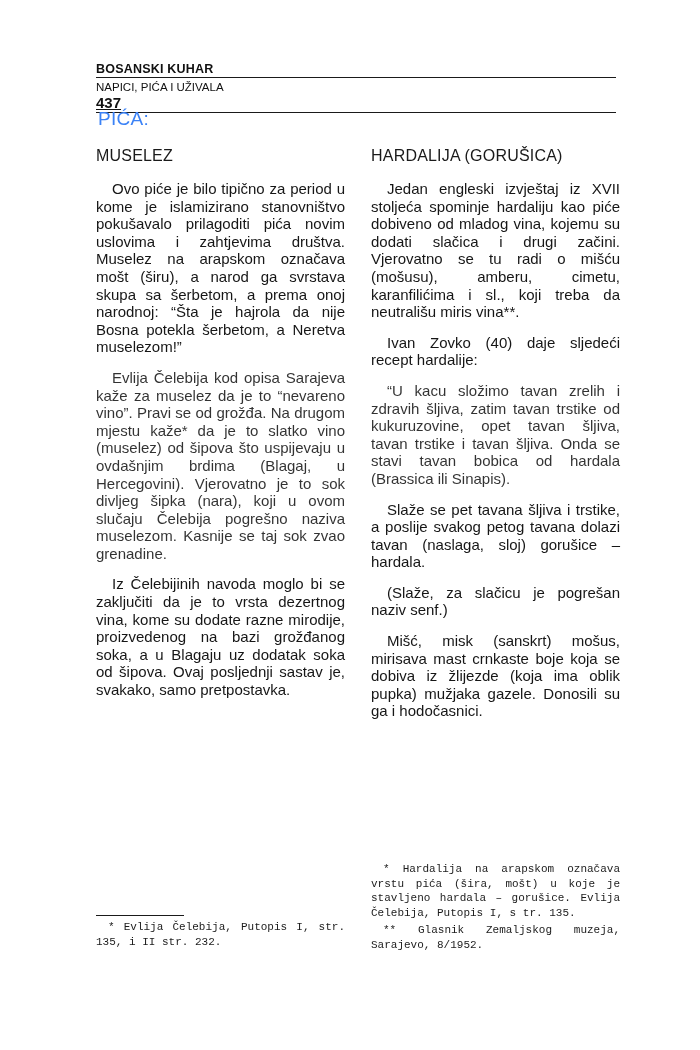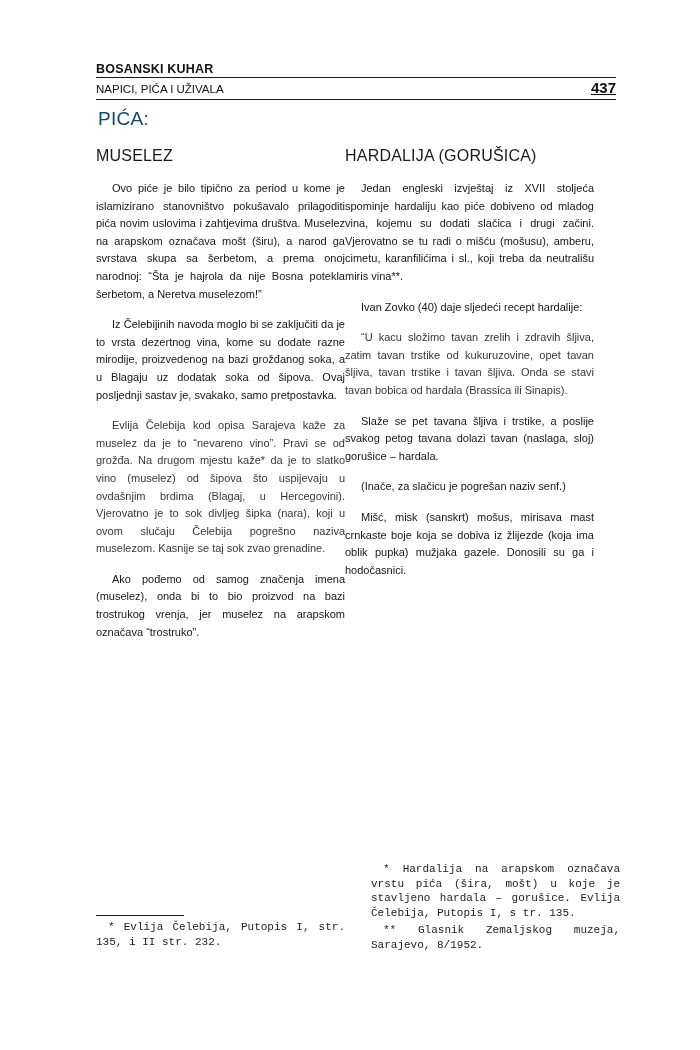--- a/index.html
+++ b/index.html
@@ -41,63 +41,65 @@
     margin-top: 1px;
   }
   .header .subline {
     display: flex;
     justify-content: space-between;
     align-items: baseline;
     font-size: 11.5px;
     line-height: 15px;
     padding-top: 2px;
     color: #111;
+    flex-direction: column;
   }
   .header .page-number {
     font-weight: bold;
     font-size: 15px;
     text-decoration: underline;
   }
   .header .rule2 {
     border-top: 1.2px solid #1a1a1a;
     margin-top: 2px;
   }
 
   
   .section-title {
     position: absolute;
     left: 98px;
     top: 108px;
     font-size: 19px;
     line-height: 22px;
     letter-spacing: 0.3px;
-    color: #0c4a6e;
+    color: #3b82f6;
   }
 
   
   .columns {
     position: absolute;
     left: 96px;
     top: 146px;
     width: 524px;
     display: flex;
+    gap: 26px;
   }
   .col {
     width: 249px;
   }
   .col-title {
     font-size: 16px;
     line-height: 20px;
     letter-spacing: 0.2px;
     margin-bottom: 14px;
     color: #1a1a1a;
   }
   p.body {
     margin: 0;
-    font-size: 11px;
+    font-size: 15px;
     line-height: 17.6px;
     text-align: justify;
     text-justify: inter-word;
     text-indent: 16px;
     color: #161616;
     hyphens: manual;
   }
   p.body + p.body {
     margin-top: 13px;
   }
@@ -156,32 +158,31 @@
     <div class="rule2"></div>
   </div>
 
   <div class="section-title">PIĆA:</div>
 
   <div class="columns">
 
     <div class="col">
       <div class="col-title">MUSELEZ</div>
       <p class="body">Ovo piće je bilo tipično za period u kome je islamizirano stanovništvo pokušavalo prilagoditi pića novim uslovima i zahtjevima društva. Muselez na arapskom označava mošt (širu), a narod ga svrstava skupa sa šerbetom, a prema onoj narodnoj: “Šta je hajrola da nije Bosna potekla šerbetom, a Neretva muselezom!”</p>
+      <p class="body smeared">Evlija Čelebija kod opisa Sarajeva kaže za muselez da je to “nevareno vino”. Pravi se od grožđa. Na drugom mjestu kaže* da je to slatko vino (muselez) od šipova što uspijevaju u ovdašnjim brdima (Blagaj, u Hercegovini). Vjerovatno je to sok divljeg šipka (nara), koji u ovom slučaju Čelebija pogrešno naziva muselezom. Kasnije se taj sok zvao grenadine.</p>
       <p class="body">Iz Čelebijinih navoda moglo bi se zaključiti da je to vrsta dezertnog vina, kome su dodate razne mirodije, proizvedenog na bazi grožđanog soka, a u Blagaju uz dodatak soka od šipova. Ovaj posljednji sastav je, svakako, samo pretpostavka.</p>
-      <p class="body smeared">Evlija Čelebija kod opisa Sarajeva kaže za muselez da je to “nevareno vino”. Pravi se od grožđa. Na drugom mjestu kaže* da je to slatko vino (muselez) od šipova što uspijevaju u ovdašnjim brdima (Blagaj, u Hercegovini). Vjerovatno je to sok divljeg šipka (nara), koji u ovom slučaju Čelebija pogrešno naziva muselezom. Kasnije se taj sok zvao grenadine.</p>
-      <p class="body">Ako pođemo od samog značenja imena (muselez), onda bi to bio proizvod na bazi trostrukog vrenja, jer muselez na arapskom označava “trostruko”.</p>
     </div>
 
     <div class="col">
       <div class="col-title">HARDALIJA (GORUŠICA)</div>
       <p class="body">Jedan engleski izvještaj iz XVII stoljeća spominje hardaliju kao piće dobiveno od mladog vina, kojemu su dodati slačica i drugi začini. Vjerovatno se tu radi o mišću (mošusu), amberu, cimetu, karanfilićima i sl., koji treba da neutrališu miris vina**.</p>
       <p class="body">Ivan Zovko (40) daje sljedeći recept hardalije:</p>
       <p class="body smeared">“U kacu složimo tavan zrelih i zdravih šljiva, zatim tavan trstike od kukuruzovine, opet tavan šljiva, tavan trstike i tavan šljiva. Onda se stavi tavan bobica od hardala (Brassica ili Sinapis).</p>
       <p class="body">Slaže se pet tavana šljiva i trstike, a poslije svakog petog tavana dolazi tavan (naslaga, sloj) gorušice – hardala.</p>
-      <p class="body">(Inače, za slačicu je pogrešan naziv senf.)</p>
+      <p class="body">(Slaže, za slačicu je pogrešan naziv senf.)</p>
       <p class="body">Mišć, misk (sanskrt) mošus, mirisava mast crnkaste boje koja se dobiva iz žlijezde (koja ima oblik pupka) mužjaka gazele. Donosili su ga i hodočasnici.</p>
     </div>
 
   </div>
 
   <div class="fn-left">
     <div class="footnote-rule"></div>
     <p class="footnote">* Evlija Čelebija, Putopis I, str. 135, i II str. 232.</p>
   </div>
 

